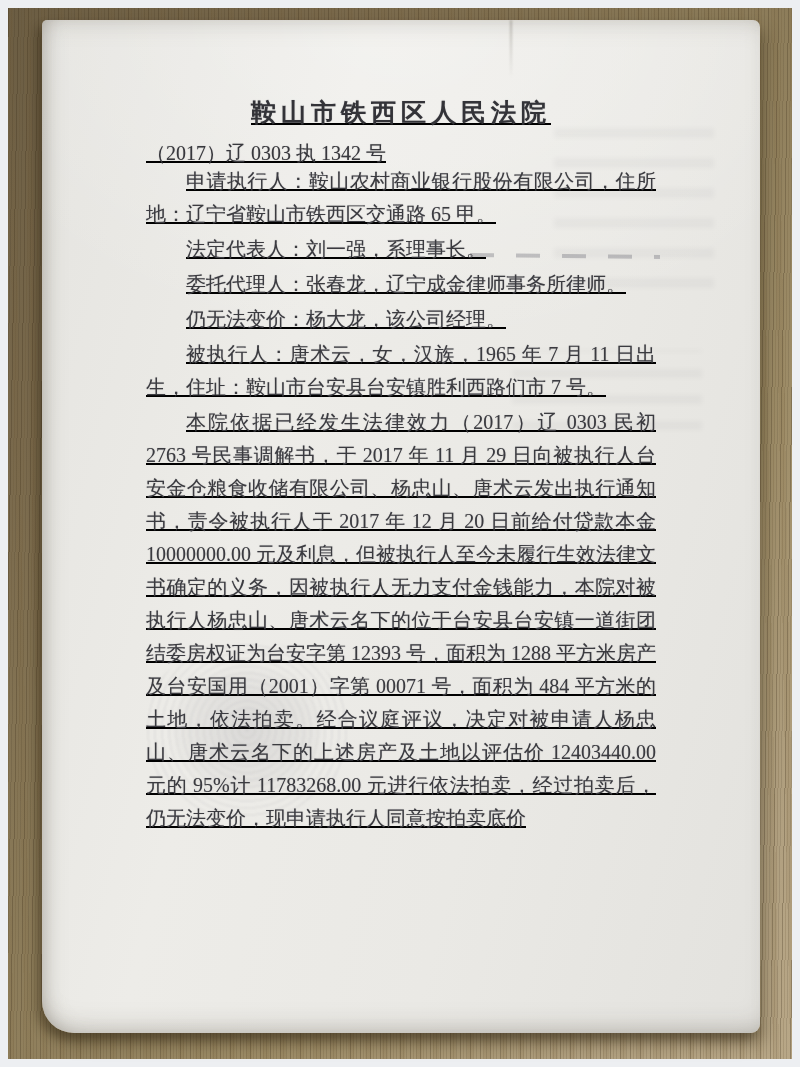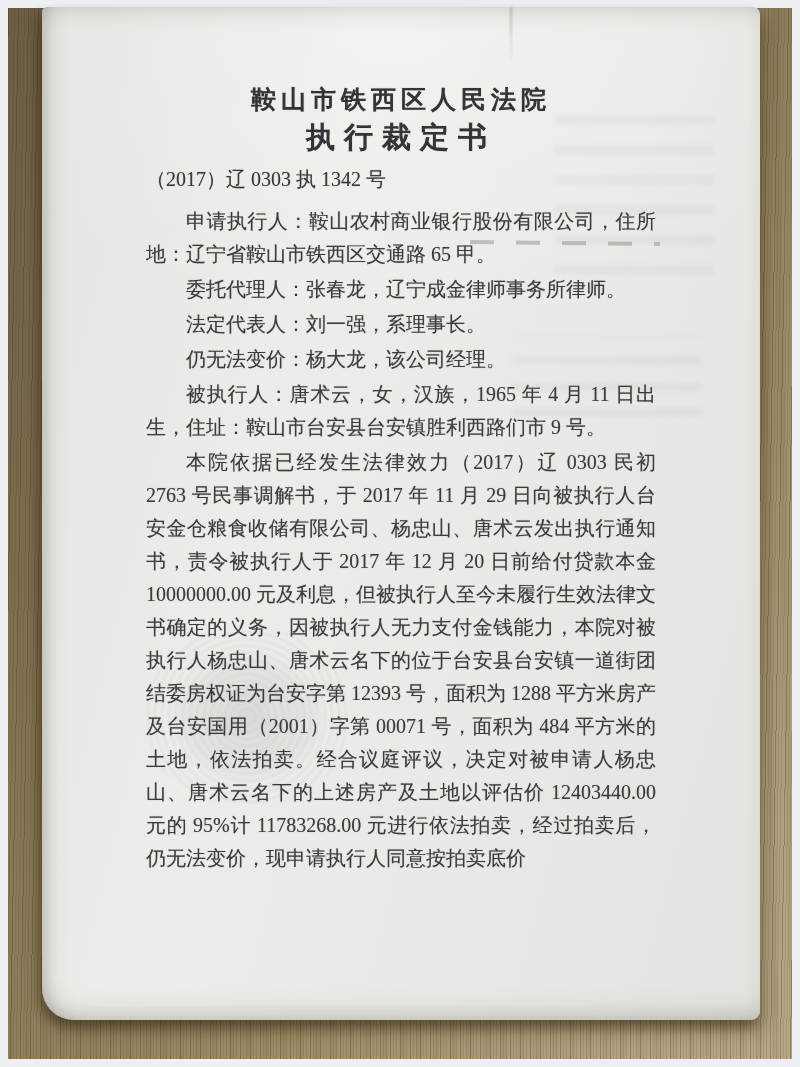--- a/index.html
+++ b/index.html
@@ -23,32 +23,33 @@
         rgba(96,76,44,0.18) 3px 4px, rgba(0,0,0,0) 4px 6px,
         rgba(40,30,15,0.12) 6px 7px, rgba(0,0,0,0) 7px 10px),
       repeating-linear-gradient(89deg,
         rgba(120,95,55,0.10) 0 6px, rgba(0,0,0,0) 6px 17px),
       linear-gradient(128deg,
         #6b5d43 0%, #79694c 22%, #8a7a58 45%, #9e8d68 68%, #b2a181 88%, #b8a787 100%);
   }
   
   .paper {
     position: absolute;
-    left: 42px; top: 7px;
+    left: 42px; top: 20px;
     width: 718px; height: 1013px;
     background:
       radial-gradient(120% 60% at 50% 0%, rgba(255,255,255,0.35), rgba(255,255,255,0) 55%),
       linear-gradient(104deg, #e5e4e0 0%, #edece8 34%, #eae9e5 64%, #e3e2de 100%);
     border-radius: 5px 7px 9px 32px;
     box-shadow:
       -5px 7px 10px rgba(48,38,18,0.38),
       5px 11px 16px rgba(48,38,18,0.34),
       inset 13px 0 22px -13px rgba(120,114,102,0.50),
       inset 0 -16px 28px -16px rgba(126,120,108,0.48),
       inset 0 18px 26px -18px rgba(138,132,120,0.30);
+    text-decoration: underline;
   }
   .content {
     position: relative;
     padding: 78px 104px 0 104px;
     color: #3c3c40;
   }
   h1.court {
     margin: 0;
     font-size: 25px; font-weight: 600;
     letter-spacing: 5px;
@@ -67,21 +68,20 @@
     text-shadow: 0 0 1px rgba(70,70,78,0.45);
   }
   .case-no {
     margin-top: 13px;
     font-size: 20px;
     line-height: 24px;
     color: #38383d;
     text-shadow: 0 0 1px rgba(70,70,78,0.40);
   }
   .body-text {
-    margin-top: 14px;
     font-size: 20px;
     line-height: 33px;
     text-align: justify;
     text-justify: inter-ideograph;
     color: #3b3b40;
     text-shadow: 0 0 1px rgba(75,75,82,0.42);
   }
   .body-text p {
     margin: 0 0 2px 0;
     text-indent: 2em;
@@ -137,26 +137,25 @@
 
   <div class="paper">
     <div class="crease"></div>
     <div class="ghost ghost-1"></div>
     <div class="ghost ghost-2"></div>
     <div class="pencil-marks"></div>
     <div class="stamp-smudge"></div>
 
     <div class="content">
       <h1 class="court">鞍山市铁西区人民法院</h1>
-      <h2 class="doctitle">执行裁定书</h2>
       <div class="case-no">（2017）辽 0303 执 1342 号</div>
 
       <div class="body-text">
         <p>申请执行人：鞍山农村商业银行股份有限公司，住所地：辽宁省鞍山市铁西区交通路 65 甲。</p>
+        <p>法定代表人：刘一强，系理事长。</p>
         <p>委托代理人：张春龙，辽宁成金律师事务所律师。</p>
-        <p>法定代表人：刘一强，系理事长。</p>
         <p>仍无法变价：杨大龙，该公司经理。</p>
-        <p>被执行人：唐术云，女，汉族，1965 年 4 月 11 日出生，住址：鞍山市台安县台安镇胜利西路们市 9 号。</p>
+        <p>被执行人：唐术云，女，汉族，1965 年 7 月 11 日出生，住址：鞍山市台安县台安镇胜利西路们市 7 号。</p>
         <p>本院依据已经发生法律效力（2017）辽 0303 民初 2763 号民事调解书，于 2017 年 11 月 29 日向被执行人台安金仓粮食收储有限公司、杨忠山、唐术云发出执行通知书，责令被执行人于 2017 年 12 月 20 日前给付贷款本金 10000000.00 元及利息，但被执行人至今未履行生效法律文书确定的义务，因被执行人无力支付金钱能力，本院对被执行人杨忠山、唐术云名下的位于台安县台安镇一道街团结委房权证为台安字第 12393 号，面积为 1288 平方米房产及台安国用（2001）字第 00071 号，面积为 484 平方米的土地，依法拍卖。经合议庭评议，决定对被申请人杨忠山、唐术云名下的上述房产及土地以评估价 12403440.00 元的 95%计 11783268.00 元进行依法拍卖，经过拍卖后，仍无法变价，现申请执行人同意按拍卖底价</p>
       </div>
     </div>
   </div>
 </div>
 
 </body></html>

